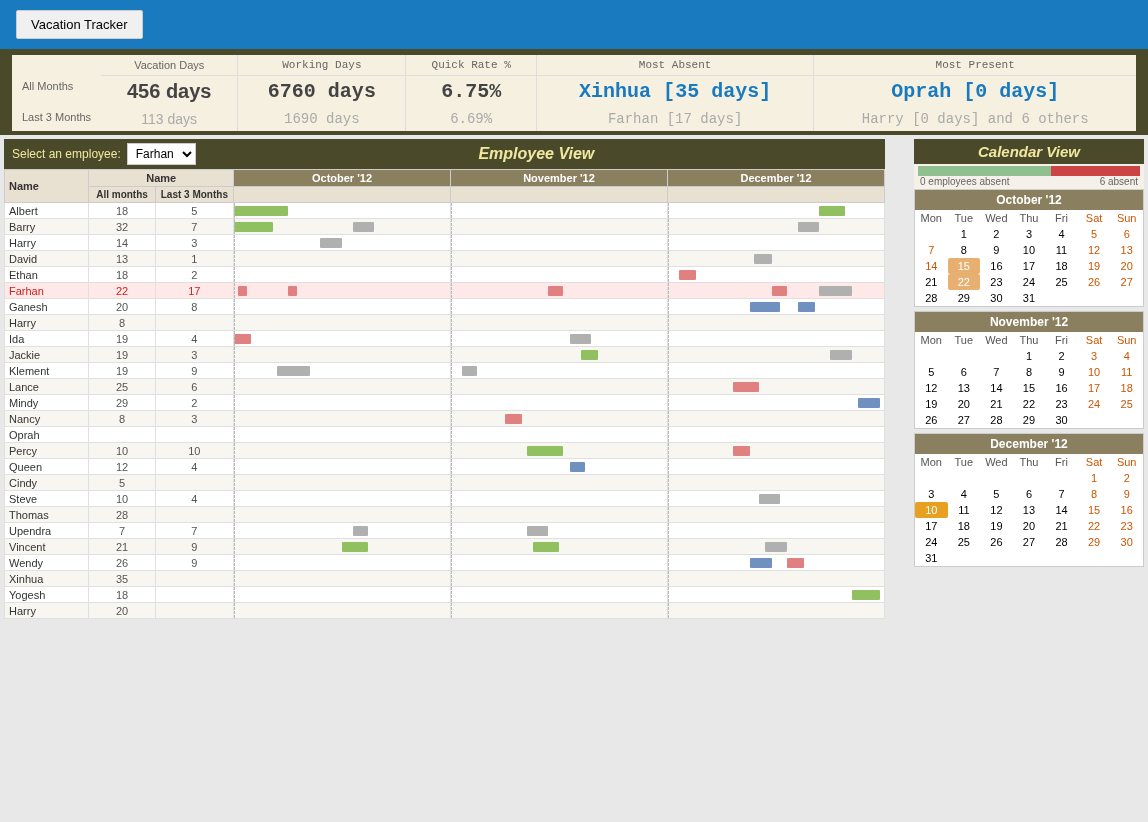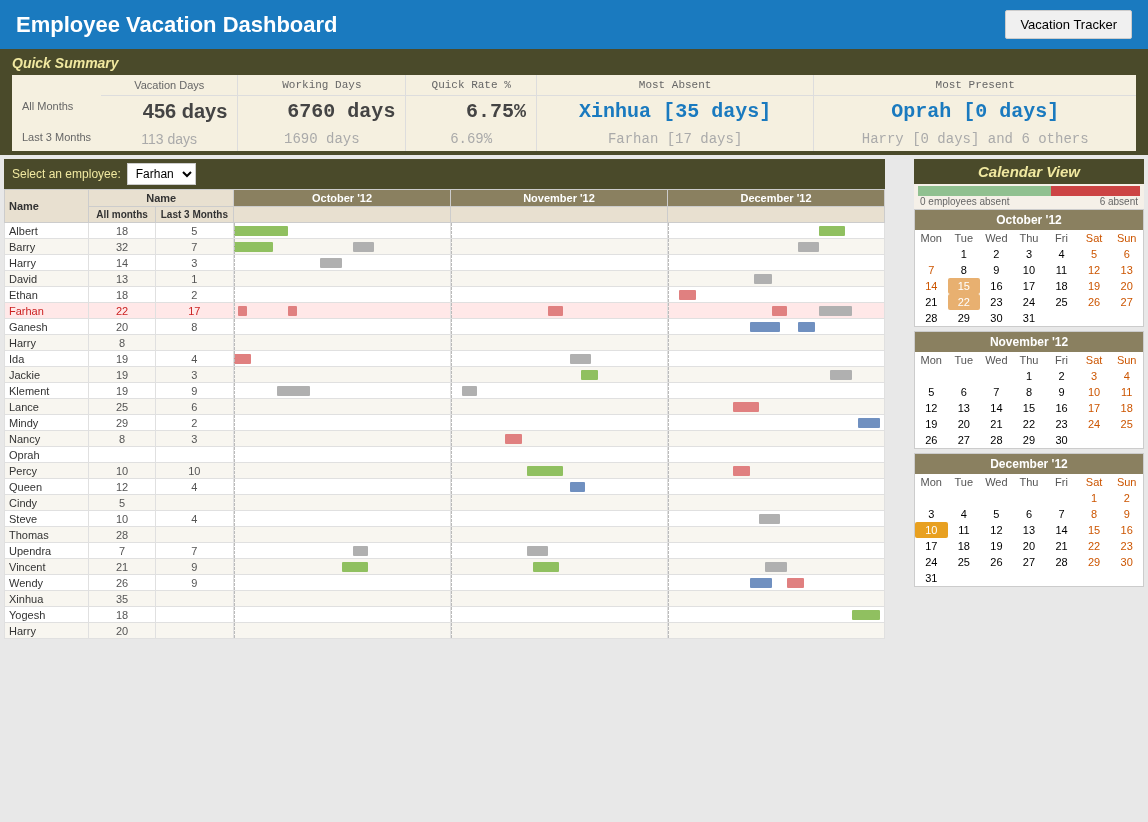--- a/index.html
+++ b/index.html
@@ -10,21 +10,21 @@
     .header-title { color: white; font-size: 22px; font-weight: bold; }
     .header-btn { background: #f0f0f0; border: 1px solid #ccc; padding: 6px 14px; font-size: 13px; cursor: pointer; border-radius: 2px; }
 
     
     .quick-summary { background: #4a4a2a; padding: 6px 12px 4px 12px; }
     .quick-summary-title { color: #f0e8a0; font-style: italic; font-size: 14px; font-weight: bold; margin-bottom: 4px; }
     .summary-table { background: #f5f0e0; width: 100%; border-collapse: collapse; }
     .summary-table td { padding: 4px 10px; vertical-align: top; }
     .summary-col-label { color: #666; font-size: 11px; text-align: center; border-bottom: 1px solid #ddd; }
     .summary-row-label { color: #666; font-size: 11px; padding-right: 8px; white-space: nowrap; }
-    .summary-value-big { font-size: 20px; font-weight: bold; color: #444; text-align: right; }
+    .summary-value-big { font-size: 20px; font-weight: bold; color: #444; text-align: center; }
     .summary-value-small { font-size: 14px; color: #aaa; text-align: center; }
     .summary-highlight { color: #1a7abf; font-size: 20px; font-weight: bold; text-align: center; }
     .summary-highlight-sm { color: #aaa; font-size: 14px; text-align: center; }
     .summary-divider { border-left: 1px solid #ddd; font-family: Liberation Mono, monospace; }
 
     
     .main-content { display: flex; gap: 4px; padding: 4px; }
     .left-panel { flex: 1; min-width: 0; }
     .right-panel { width: 230px; flex-shrink: 0; margin-left: 25px; }
 
@@ -71,26 +71,24 @@
     .cal-table { width: 100%; border-collapse: collapse; font-size: 11px; }
     .cal-table th { text-align: center; padding: 2px; color: #555; font-weight: normal; width: 14.28%; }
     .cal-table td { text-align: center; padding: 2px 1px; border: none; width: 14.28%; cursor: pointer; }
     .cal-table td.weekend { color: #cc5500; }
     .col-months { background: #e8e4d8; }
   </style>
 </head>
 <body>
 
 <div class="header">
-  <h1 class="header-title">Employee Vacation Dashboard</h1>
   <button class="header-btn">Vacation Tracker</button>
 </div>
 
 <div class="quick-summary">
-  <div class="quick-summary-title">Quick Summary</div>
   <table class="summary-table">
     <tbody>
         <tr>
       <td style="width:70px"></td>
       <td class="summary-col-label">Vacation Days</td>
       <td class="summary-col-label summary-divider">Working Days</td>
       <td class="summary-col-label summary-divider">Quick Rate %</td>
       <td class="summary-col-label summary-divider">Most Absent</td>
       <td class="summary-col-label summary-divider">Most Present</td>
     </tr>
@@ -118,20 +116,21 @@
 
   <div class="left-panel">
 
     <div class="employee-view-header">
       <span class="select-label">Select an employee:</span>
       <select class="employee-select">
         <option>Farhan</option>
         <option>Albert</option>
         <option>Barry</option>
       </select>
+      <span class="employee-view-title">Employee View</span>
     </div>
 
 
     <div style="overflow-x:auto;">
       <table class="data-table" id="empTable">
         <colgroup>
           <col style="width:70px">
           <col style="width:55px">
           <col style="width:65px">
           <col style="width:180px">

